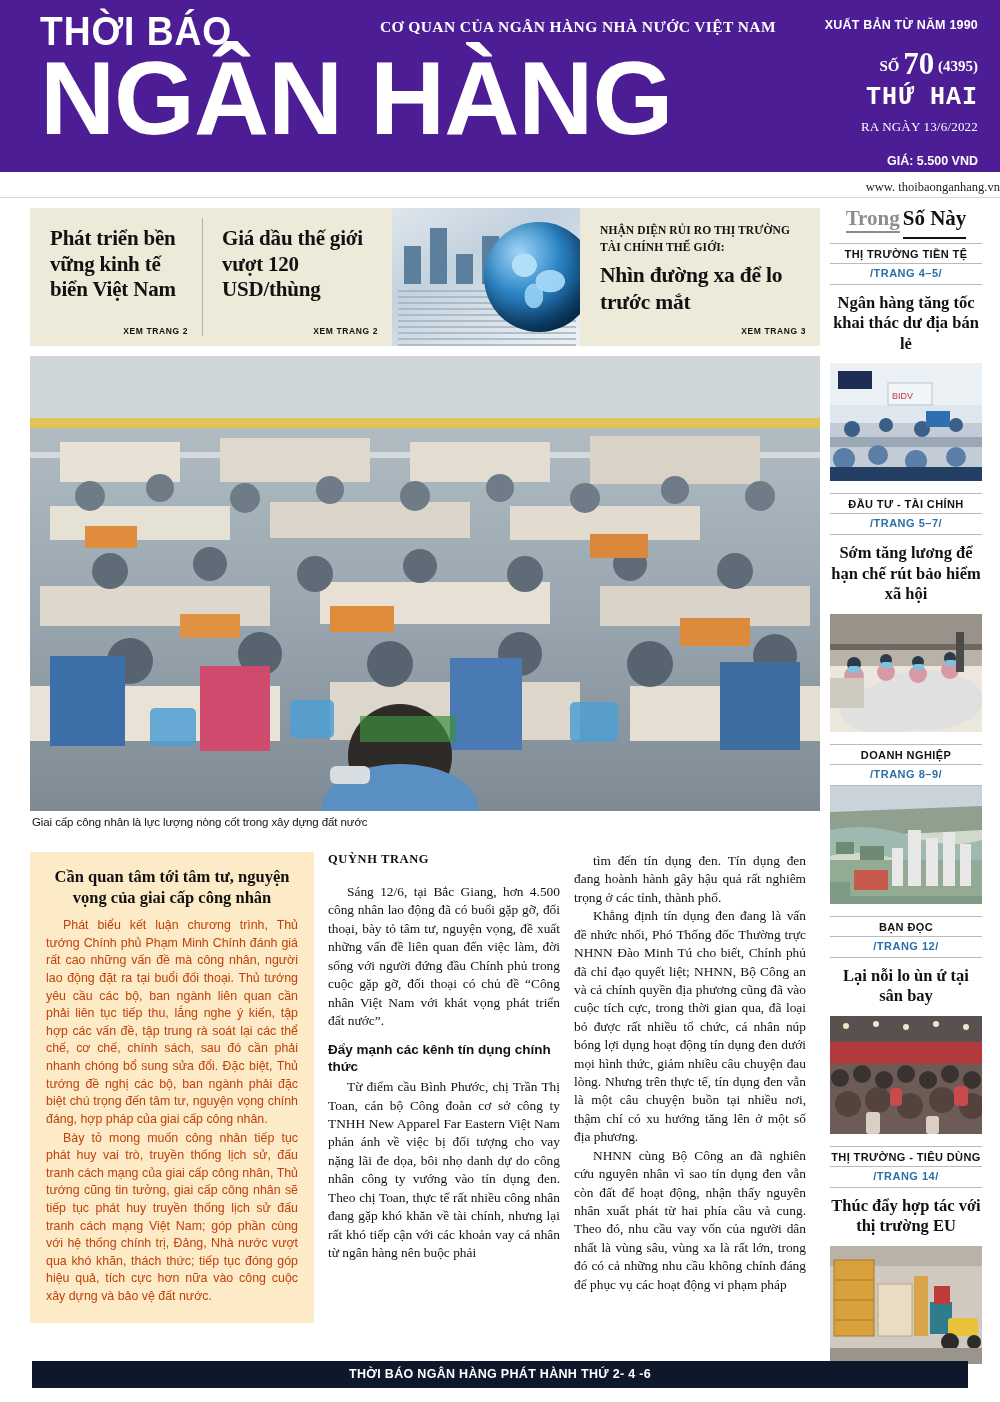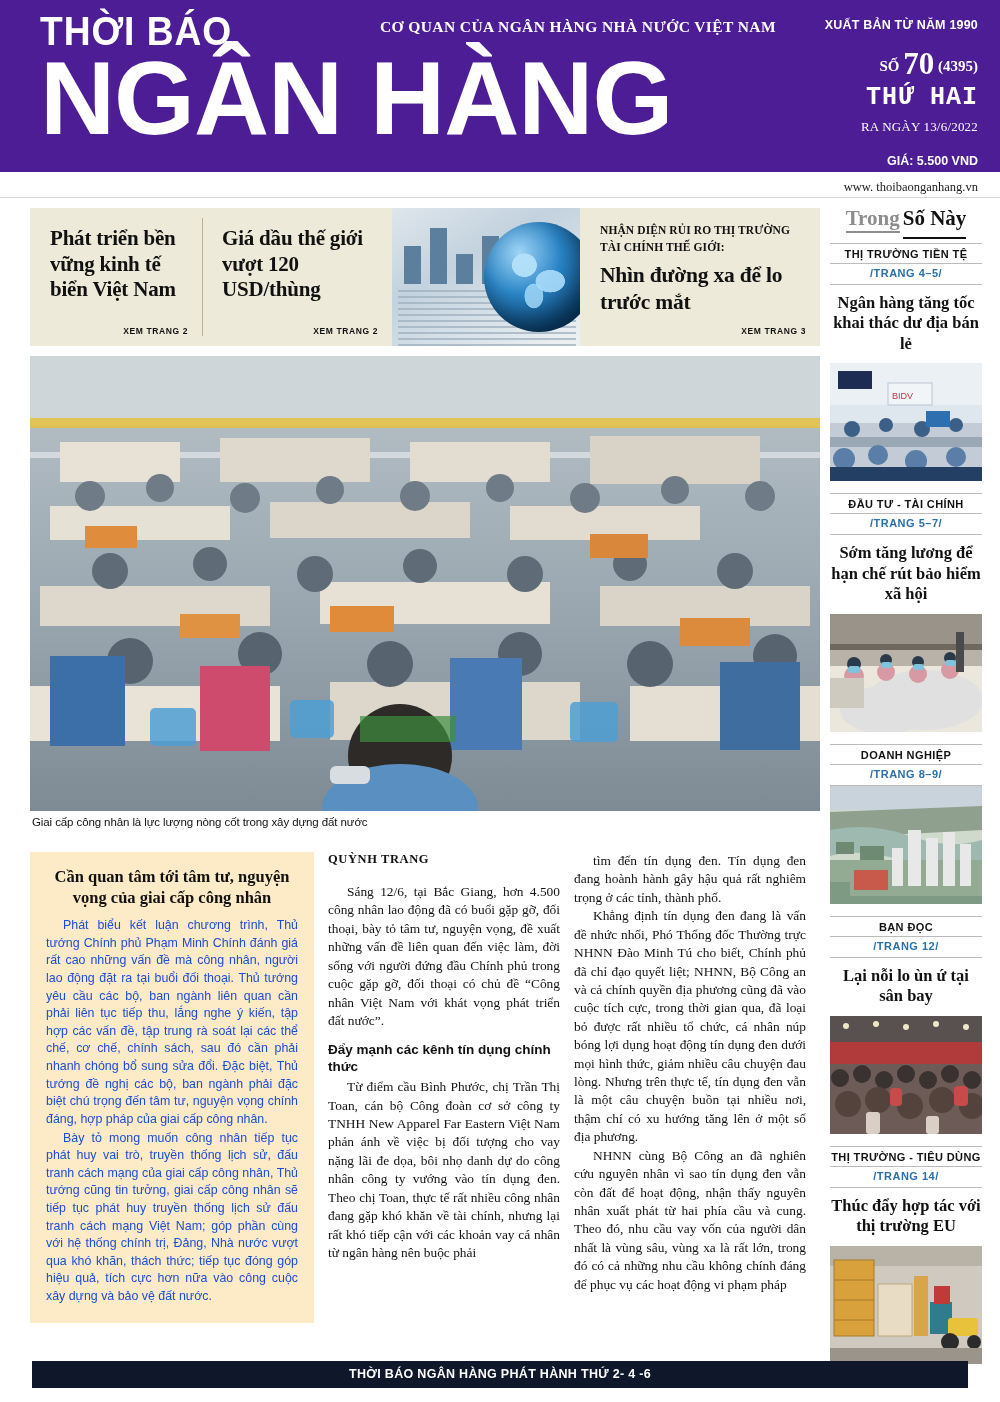--- a/index.html
+++ b/index.html
@@ -86,21 +86,20 @@
   .mh-price {
     font-family: "Liberation Sans", sans-serif;
     font-weight: bold;
     font-size: 12.5px;
     margin-top: 19px;
   }
   .website-bar {
     height: 26px;
     background: #fff;
     text-align: right;
-    padding-right: 22px;
     font-family: "Liberation Serif", serif;
     font-size: 12.5px;
     color: #1a1a1a;
     line-height: 30px;
     border-bottom: 1px solid #d8d8d8;
   }
 
   
   .body-wrap { position: relative; padding: 0 20px; }
   .main-col { position: absolute; left: 30px; top: 0; width: 790px; }
@@ -232,21 +231,21 @@
     text-align: center;
     color: #111;
     margin-bottom: 9px;
   }
   .col-box p {
     font-family: "Liberation Sans", sans-serif;
     font-size: 12.4px;
     line-height: 1.42;
     text-align: justify;
     text-indent: 17px;
-    color: #1d4ed8;
+    color: #c2410c;
     margin-bottom: 1px;
   }
   .col-mid { width: 232px; flex: 0 0 232px; }
   .col-right { width: 232px; flex: 0 0 232px; position: relative; }
   .byline {
     font-family: "Liberation Serif", serif;
     font-weight: bold;
     font-size: 12.5px;
     letter-spacing: .6px;
     color: #111;

